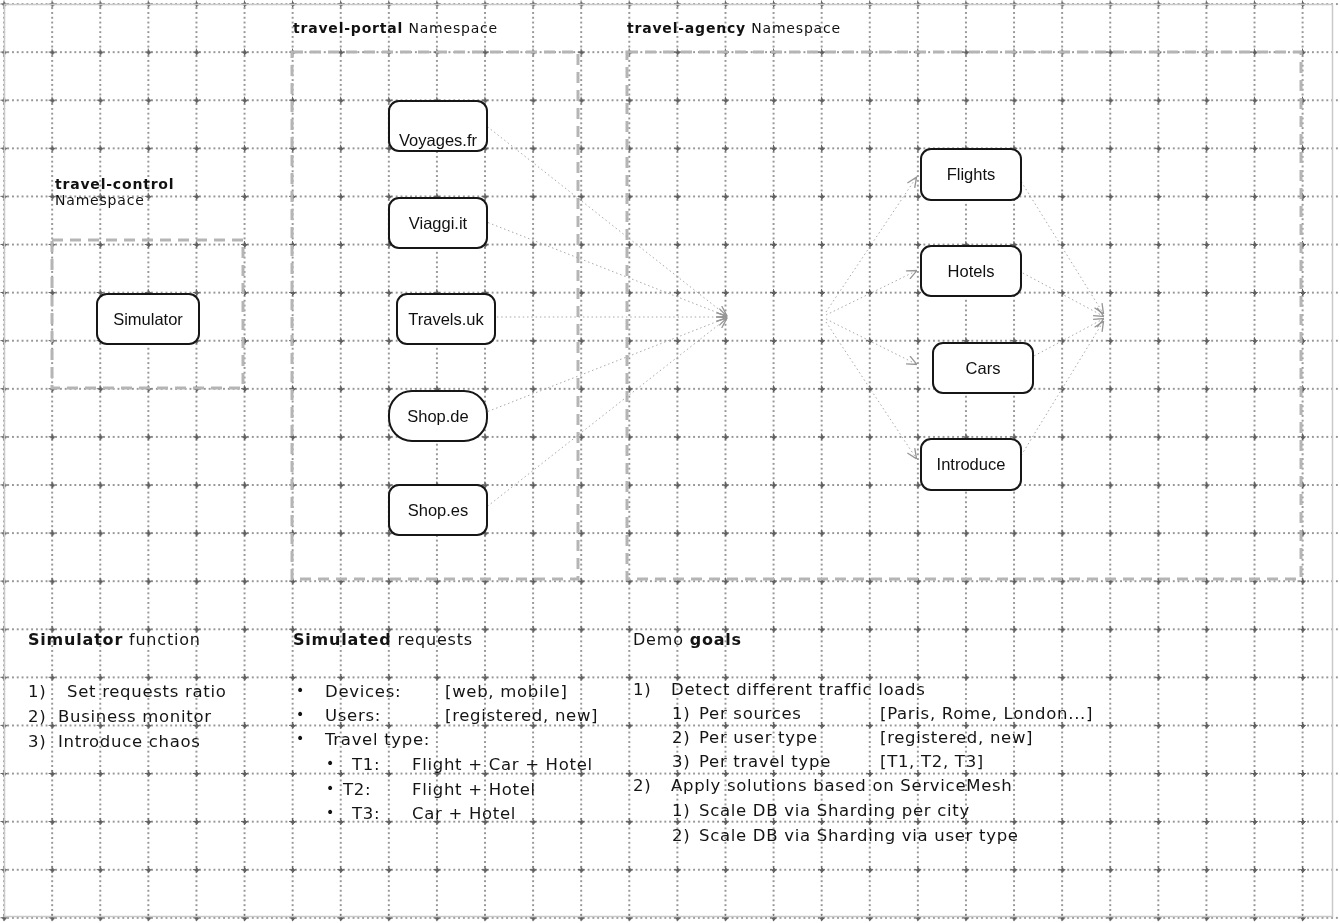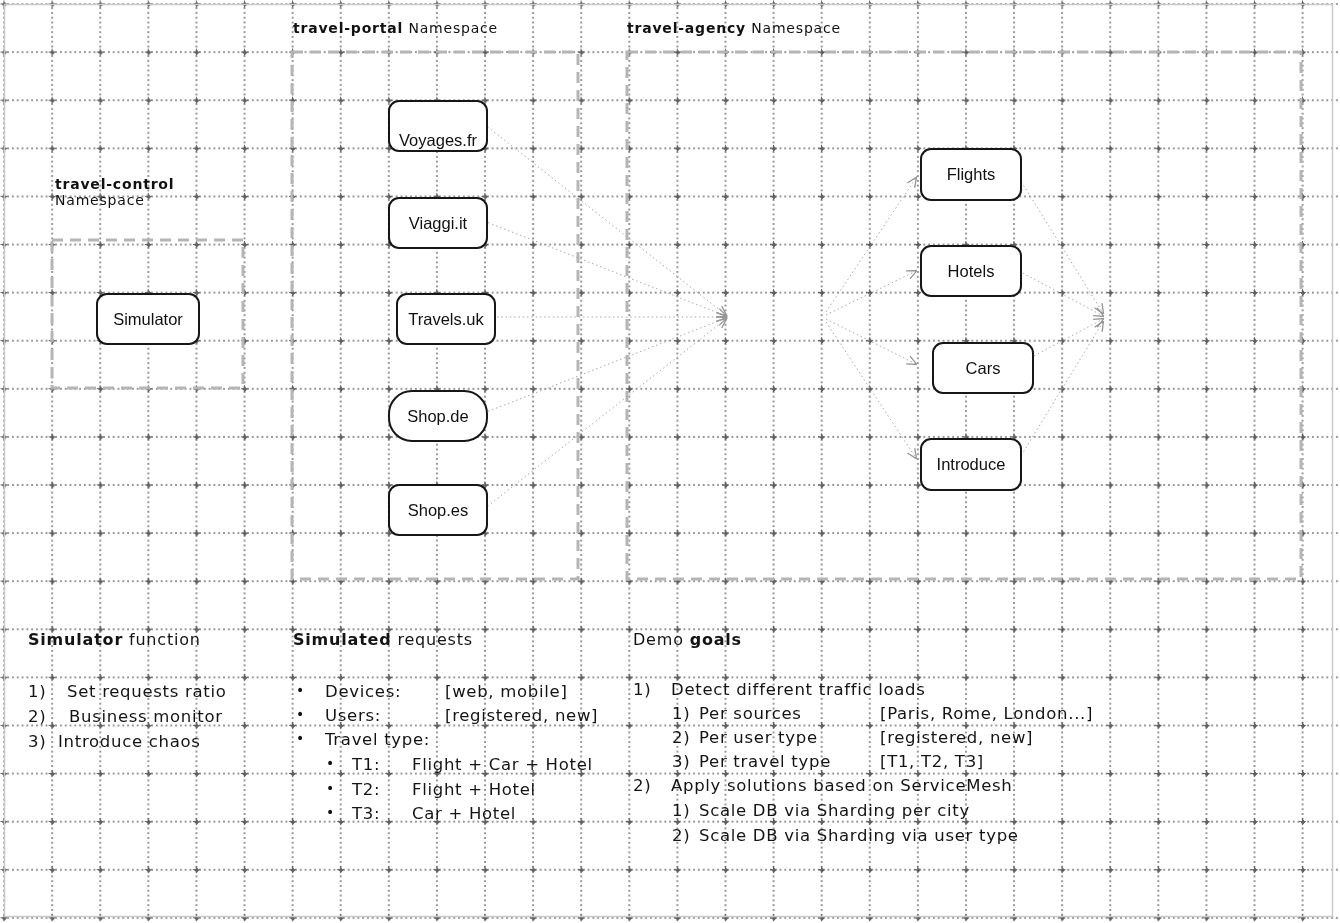--- a/index.html
+++ b/index.html
@@ -118,21 +118,21 @@
     </div>
 
   <div class="tblock" style="left:28px;top:630px;width:280px;height:140px;">
     <div class="head"><span class="b">Simulator</span><span> function</span></div>
     <div class="line" style="top:52px;">
         <span style="left:0;">1)</span>
         <span style="left:39px;text-align:right;">Set requests ratio</span>
       </div>
     <div class="line" style="top:77px;">
         <span style="left:0;">2)</span>
-        <span style="left:41px;text-align:center;">Business monitor</span>
+        <span style="left:30px;text-align:center;">Business monitor</span>
       </div>
     <div class="line" style="top:102px;">
         <span style="left:0;">3)</span>
         <span style="left:30px;">Introduce chaos</span>
       </div>
   </div>
 
   <div class="tblock" style="left:293px;top:630px;width:330px;height:210px;">
     <div class="head"><span class="b">Simulated</span><span> requests</span></div>
     <div class="line" style="top:52px;">
@@ -149,21 +149,21 @@
         <span class="blt" style="left:3px;">•</span>
         <span style="left:32px;">Travel type:</span>
       </div>
     <div class="line" style="top:125px;">
         <span class="blt" style="left:33px;">•</span>
         <span style="left:59px;">T1:</span>
         <span style="left:119px;">Flight + Car + Hotel</span>
       </div>
     <div class="line" style="top:150px;">
         <span class="blt" style="left:33px;">•</span>
-        <span style="left:59px;">T2:</span>
+        <span style="left:50px;">T2:</span>
         <span style="left:119px;">Flight + Hotel</span>
       </div>
     <div class="line" style="top:174px;">
         <span class="blt" style="left:33px;">•</span>
         <span style="left:59px;">T3:</span>
         <span style="left:119px;">Car + Hotel</span>
       </div>
   </div>
 
   <div class="tblock" style="left:633px;top:630px;width:480px;height:230px;">

